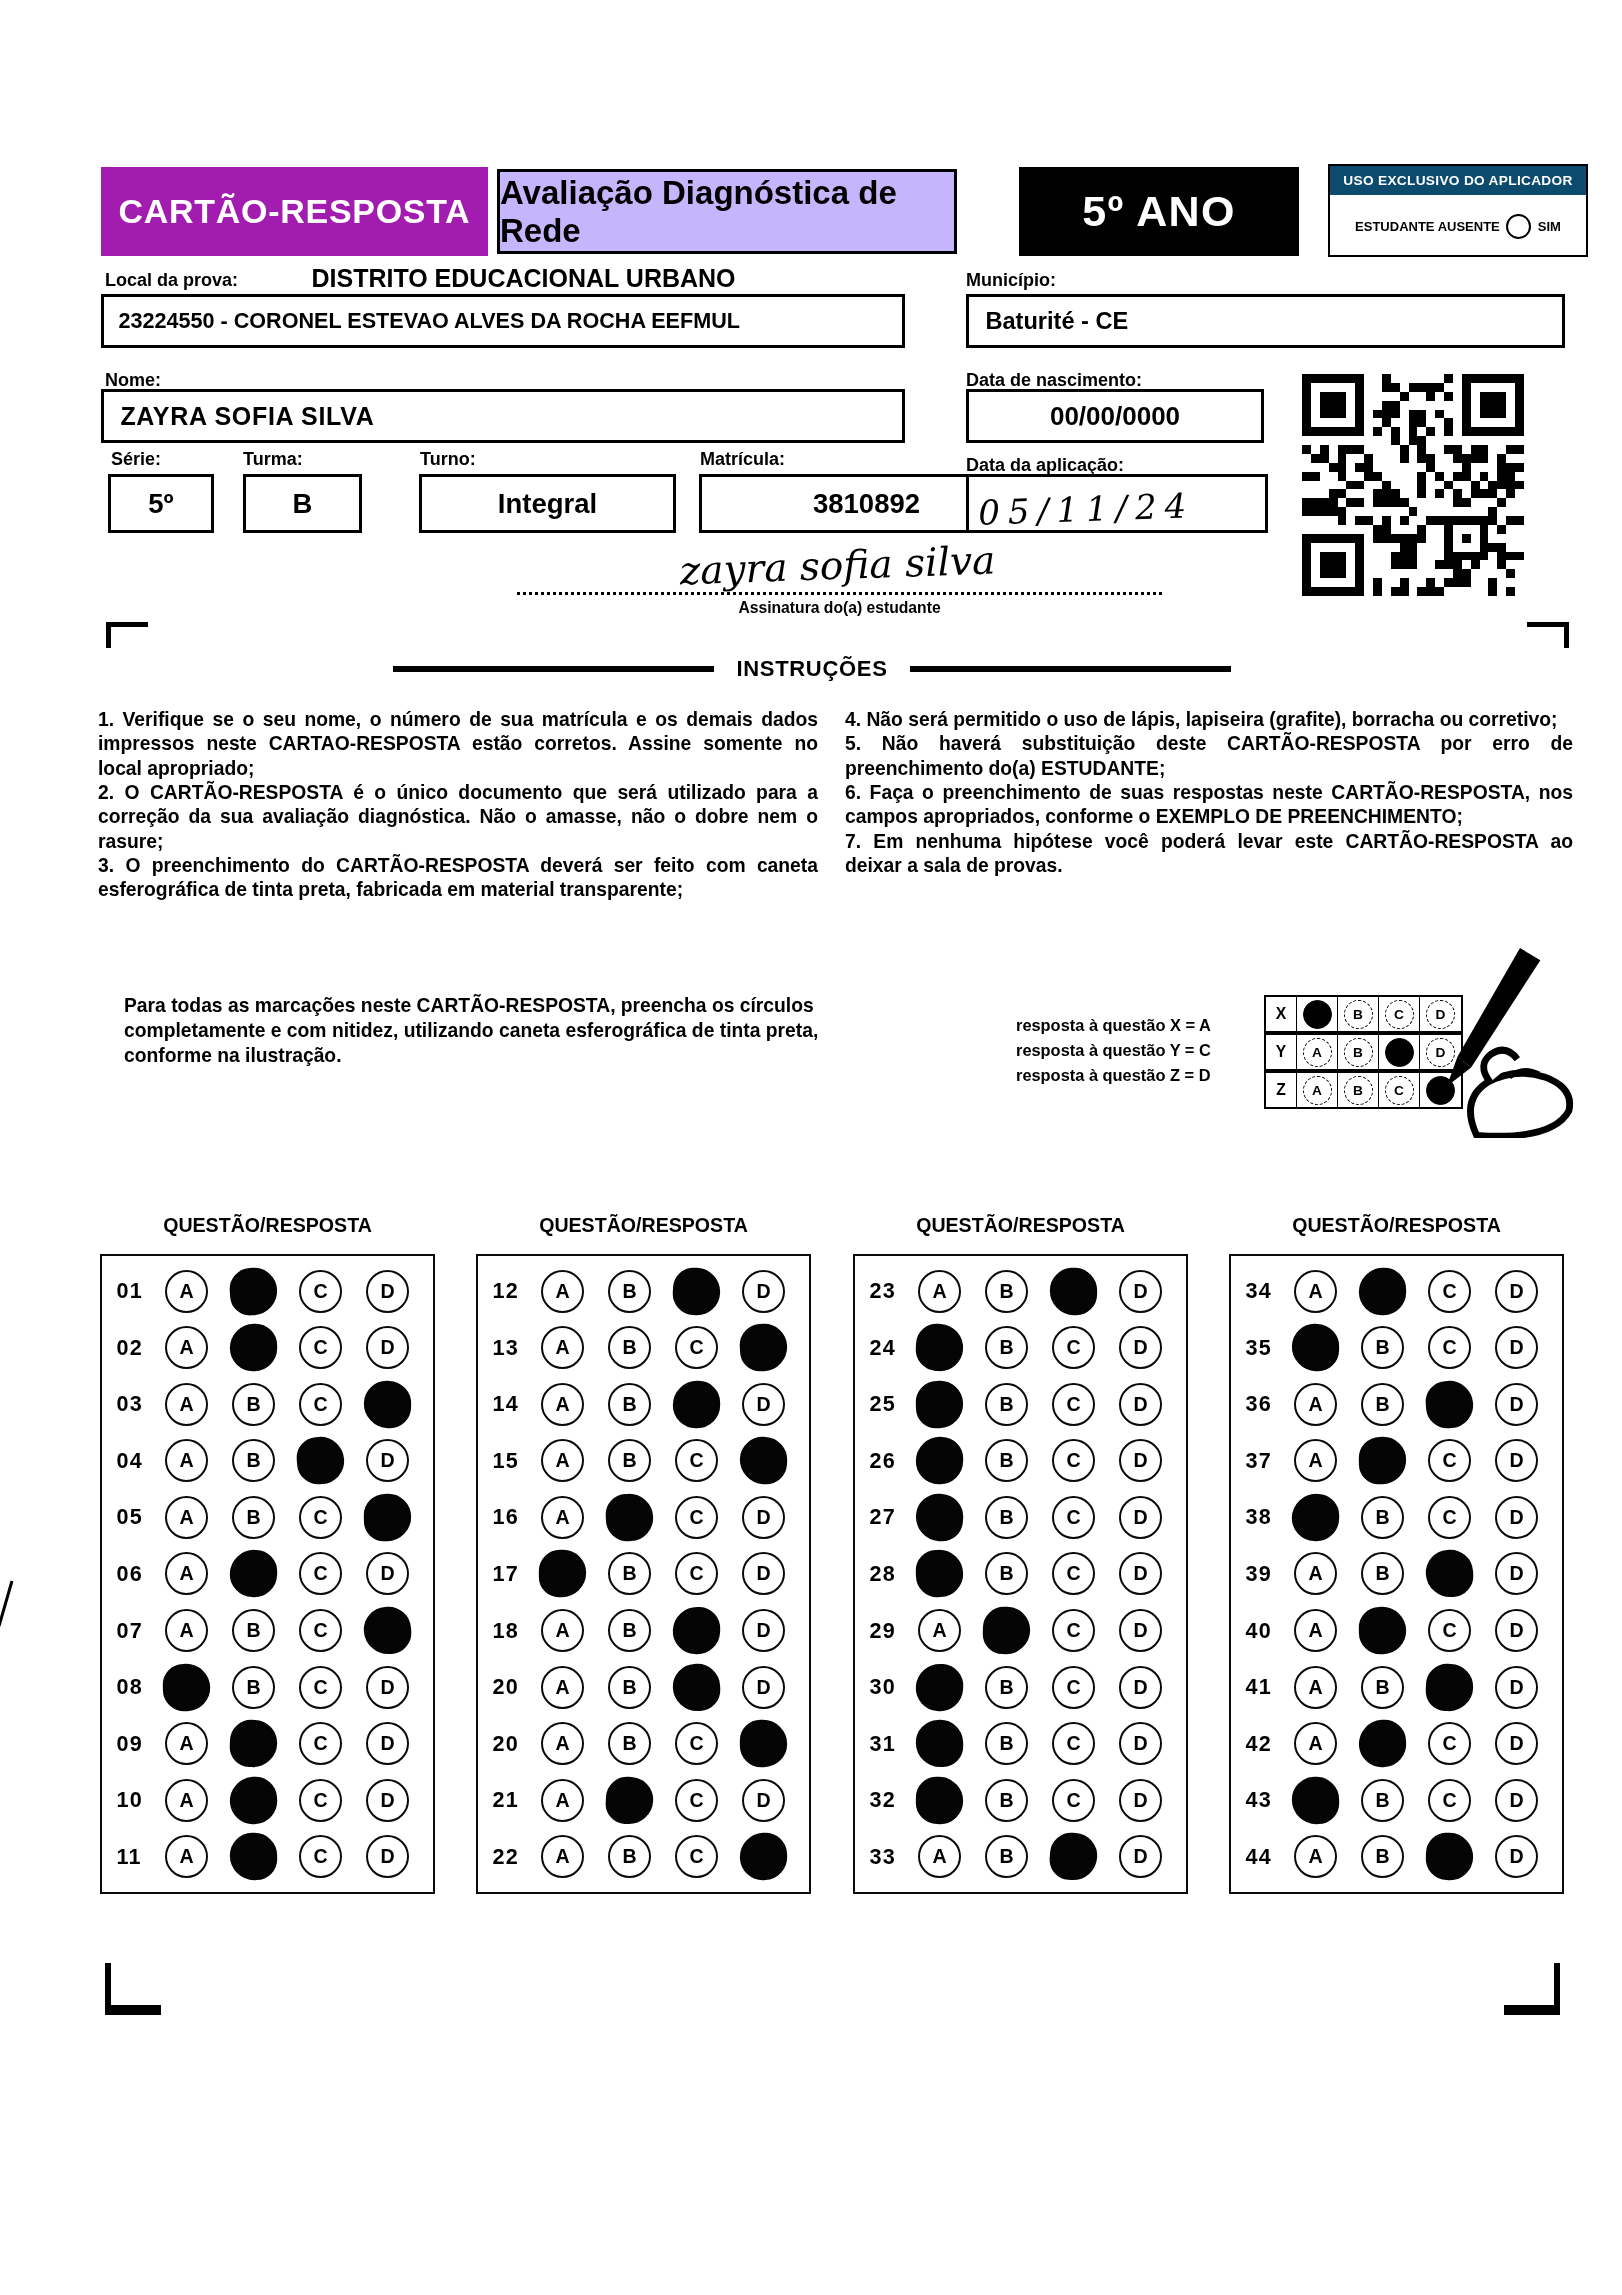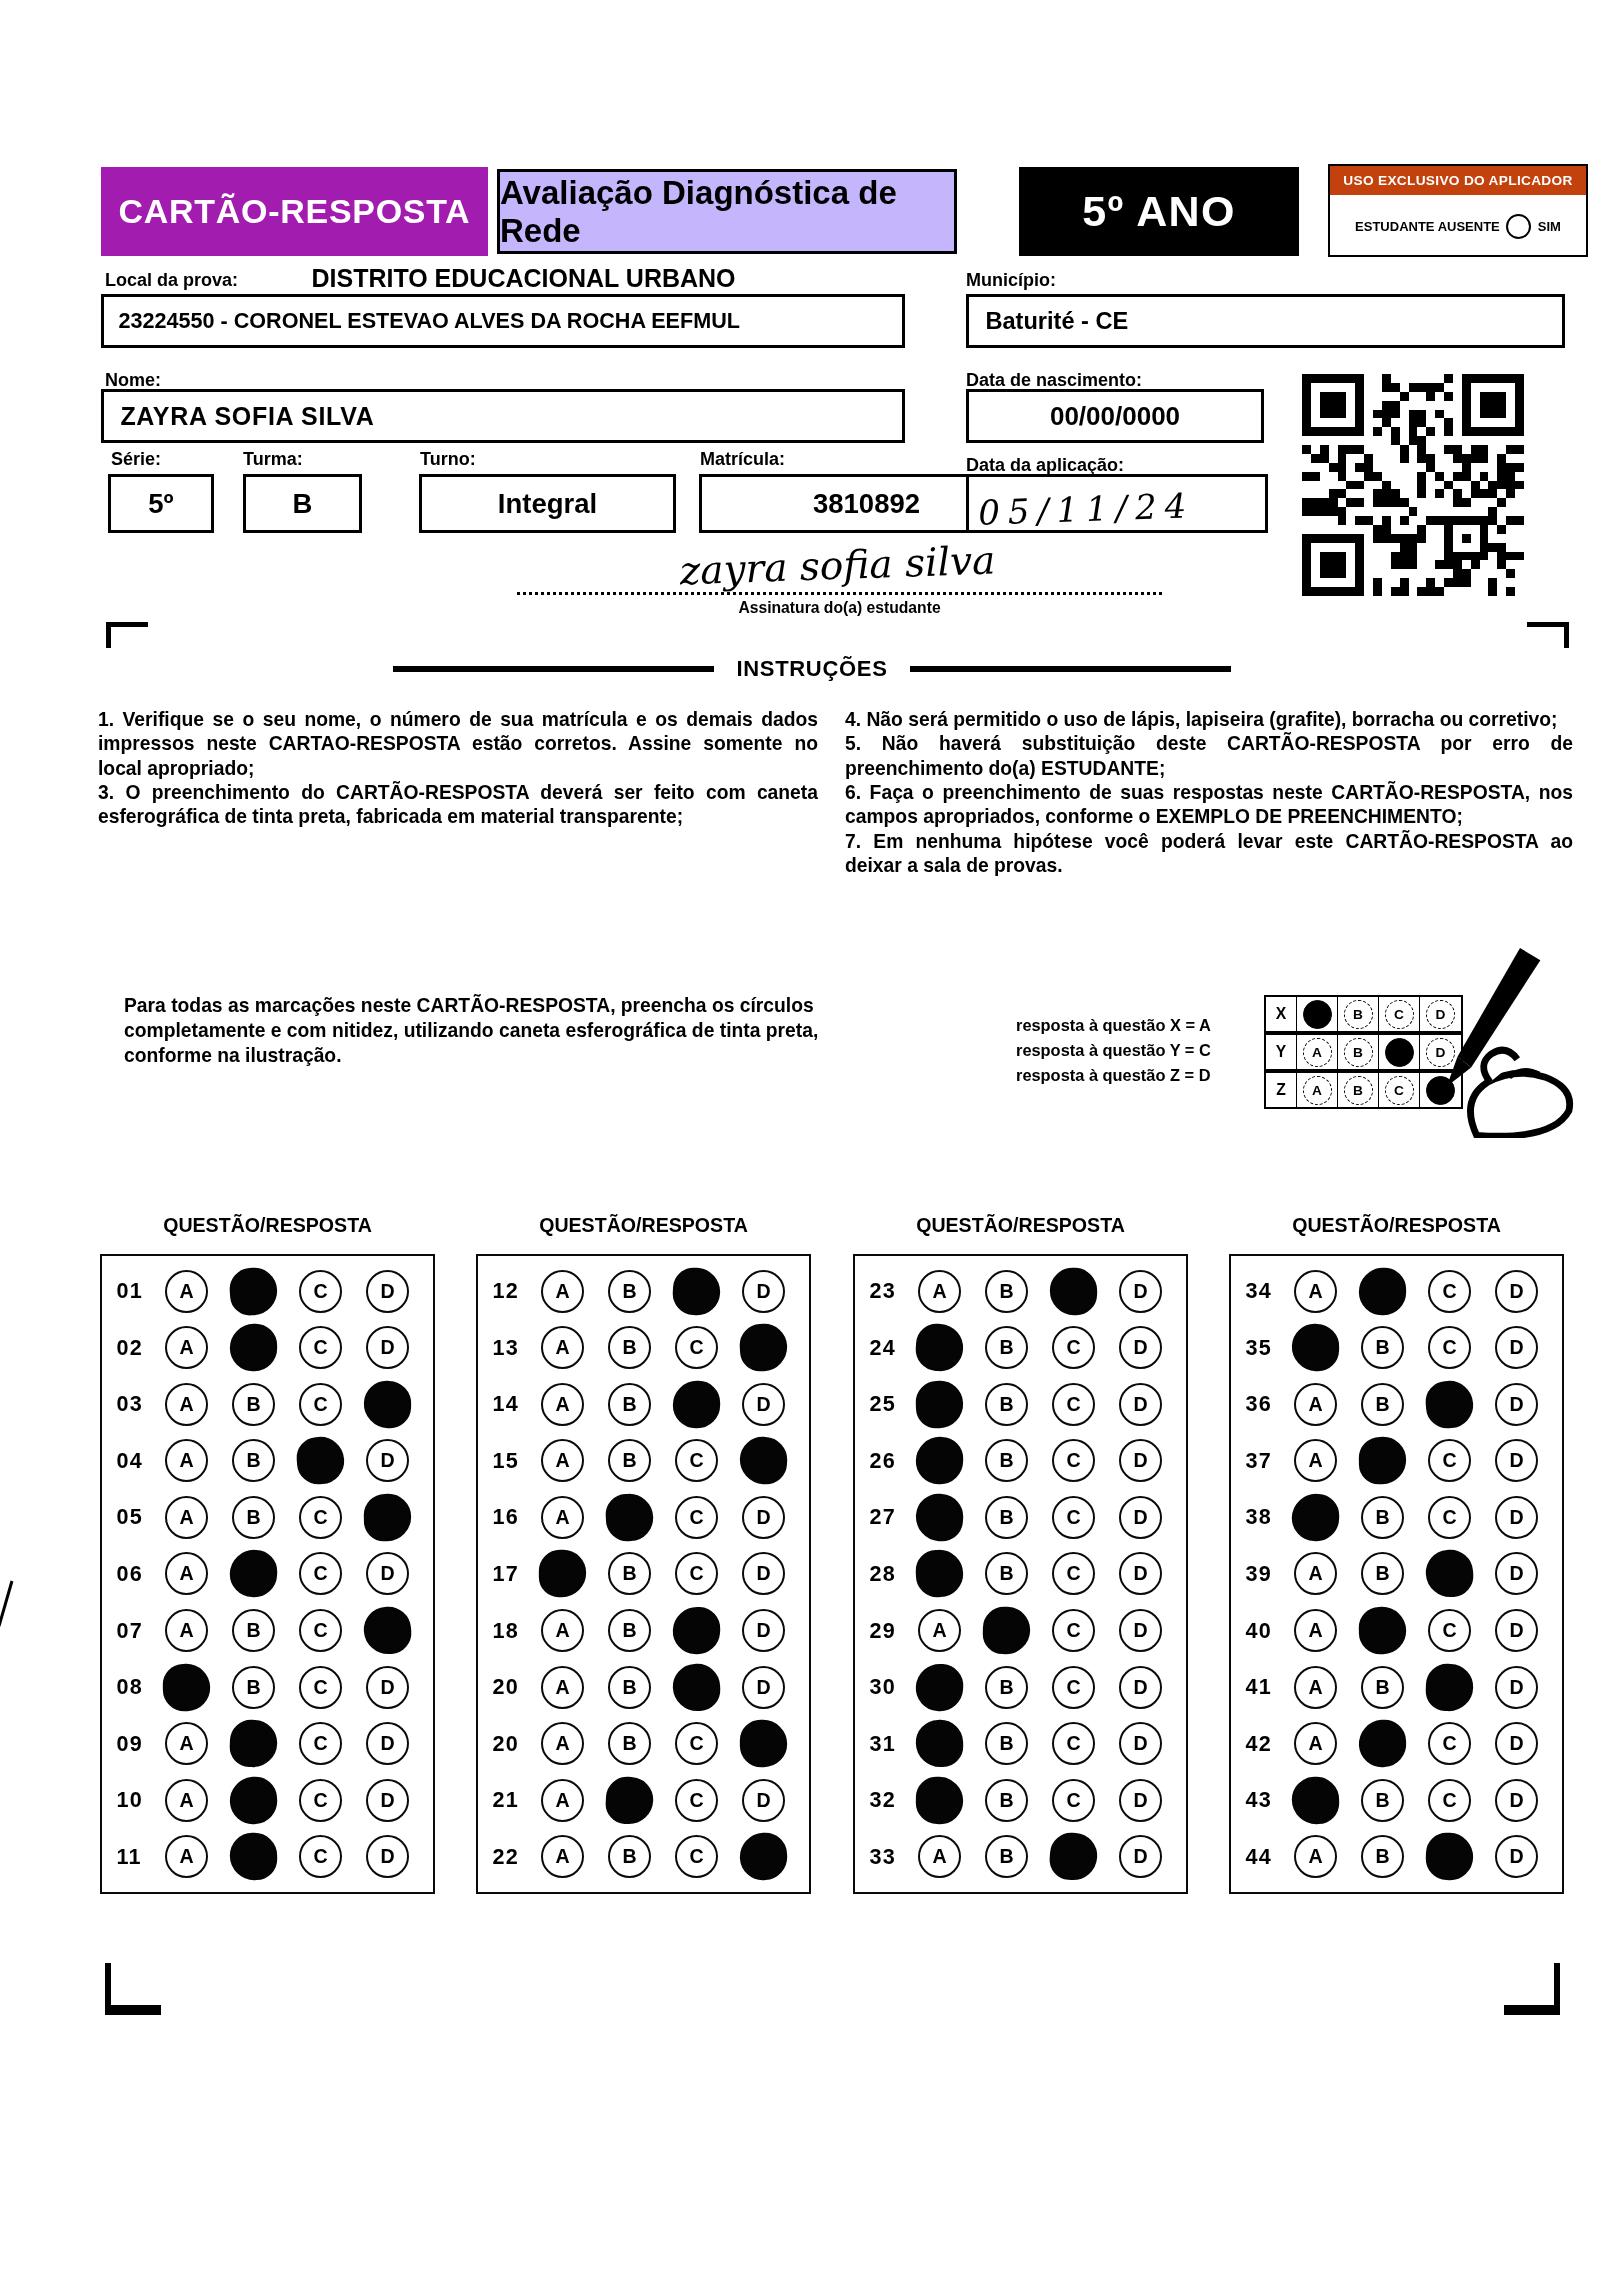--- a/index.html
+++ b/index.html
@@ -15,21 +15,21 @@
   #box-card-title { left:101px; top:167px; width:387px; height:89px; background:#a21caf;
     display:flex; align-items:center; justify-content:center; }
   #box-card-title span { color:#fff; font-size:34px; font-weight:700; letter-spacing:0.7px; }
   #box-assessment { left:497px; top:169px; width:460px; height:85px; border:3.9px solid #000;
     display:flex; align-items:center; justify-content:center; background:#c4b5fd; }
   #box-assessment span { font-size:33px; font-weight:700; }
   #box-grade { left:1019px; top:167px; width:280px; height:89px; background:#000;
     display:flex; align-items:center; justify-content:center; }
   #box-grade span { color:#fff; font-size:43px; font-weight:800; letter-spacing:1.3px; }
   #box-applicator { left:1328px; top:164px; width:260px; height:93px; border:2.6px solid #000; background:#fff; }
-  #applicator-head { height:29px; background:#c2410c; color:#fff; display:flex; align-items:center; justify-content:center;
+  #applicator-head { height:29px; background:#0c4a6e; color:#fff; display:flex; align-items:center; justify-content:center;
     font-size:13.7px; font-weight:700; letter-spacing:0.3px; }
   #applicator-body { height:62px; display:flex; align-items:center; justify-content:center; gap:6.5px; }
   #applicator-body .absent-label { font-size:13px; font-weight:800; }
   #absent-circle { width:25px; height:25px; border:2px solid #000; border-radius:50%; flex:none; }
   #applicator-body .absent-option { font-size:13px; font-weight:800; }
 
   
   .lbl { position:absolute; font-size:18px; font-weight:700; }
   .fbox { position:absolute; border:3.3px solid #000; background:#fff; display:flex; align-items:center; }
   .fbox .val { font-weight:700; }
@@ -480,20 +480,21 @@
   <div class="abs" id="corner-br"></div>
   <div class="abs" id="stray-mark"></div>
 
   <div class="abs" id="instructions-header">
     <div class="rule"></div>
     <div class="title">INSTRUÇÕES</div>
     <div class="rule"></div>
   </div>
   <div class="abs" id="instr-left">
       <p class="instr">1. Verifique se o seu nome, o número de sua matrícula e os demais dados impressos neste CARTAO-RESPOSTA estão corretos. Assine somente no local apropriado;</p>
+      <p class="instr">2. O CARTÃO-RESPOSTA é o único documento que será utilizado para a correção da sua avaliação diagnóstica. Não o amasse, não o dobre nem o rasure;</p>
       <p class="instr">3. O preenchimento do CARTÃO-RESPOSTA deverá ser feito com caneta esferográfica de tinta preta, fabricada em material transparente;</p>
     </div>
   <div class="abs" id="instr-right">
       <p class="instr">4. Não será permitido o uso de lápis, lapiseira (grafite), borracha ou corretivo;</p>
       <p class="instr">5. Não haverá substituição deste CARTÃO-RESPOSTA por erro de preenchimento do(a) ESTUDANTE;</p>
       <p class="instr">6. Faça o preenchimento de suas respostas neste CARTÃO-RESPOSTA, nos campos apropriados, conforme o EXEMPLO DE PREENCHIMENTO;</p>
       <p class="instr">7. Em nenhuma hipótese você poderá levar este CARTÃO-RESPOSTA ao deixar a sala de provas.</p>
     </div>
 
   <div class="abs" id="example-text">Para todas as marcações neste CARTÃO-RESPOSTA, preencha os círculos completamente e com nitidez, utilizando caneta esferográfica de tinta preta, conforme na ilustração.</div>

